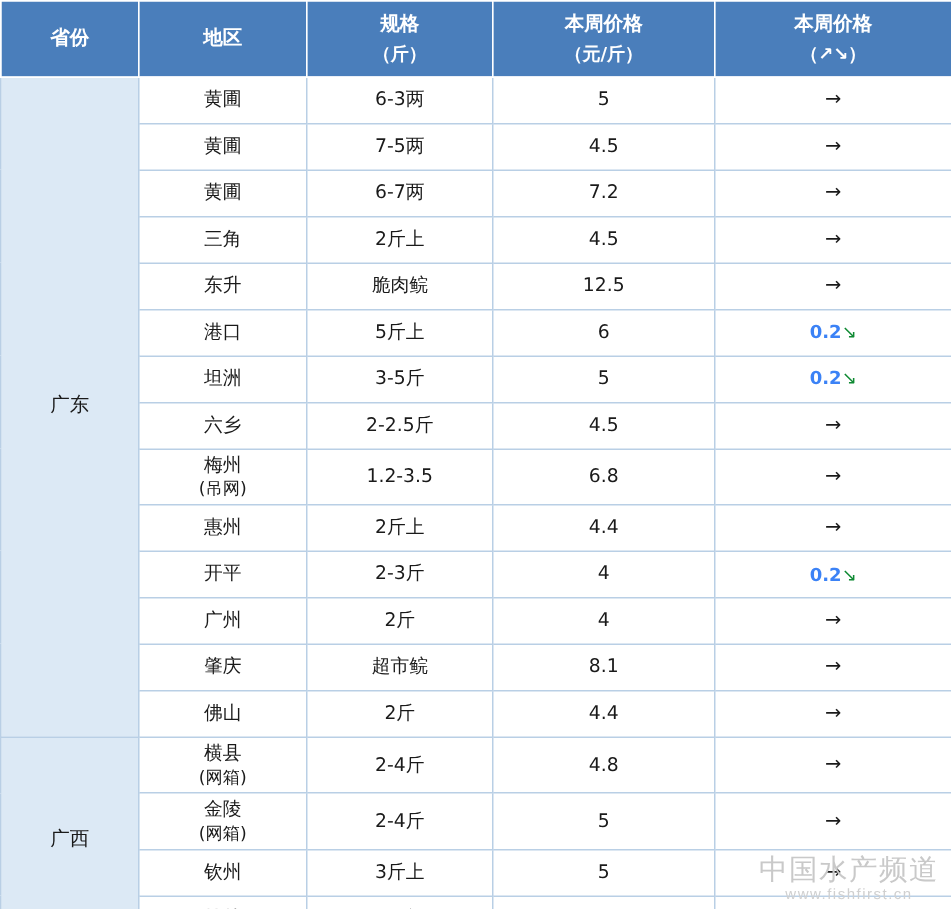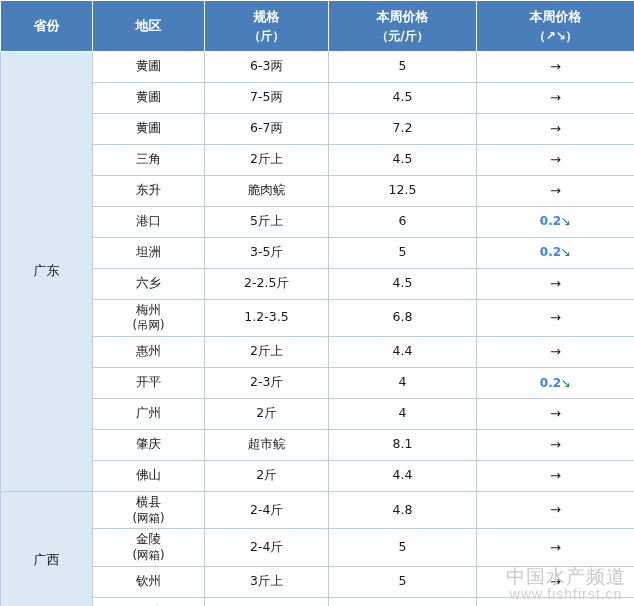--- a/index.html
+++ b/index.html
@@ -88,21 +88,21 @@
     user-select: none;
     line-height: 1.1;
   }
   .watermark .wm-main {
     font-size: 19px;
     font-family: "DejaVu Serif", "Liberation Serif", serif;
     letter-spacing: 1px;
     color: #c9c9c9;
   }
   .watermark .wm-sub {
-    font-size: 14px;
+    font-size: 10px;
     font-family: "Liberation Sans", sans-serif;
     letter-spacing: 1px;
     color: #d0d0d0;
   }
 </style>
 </head>
 <body>
 
 <table class="price-table">
   <colgroup>

